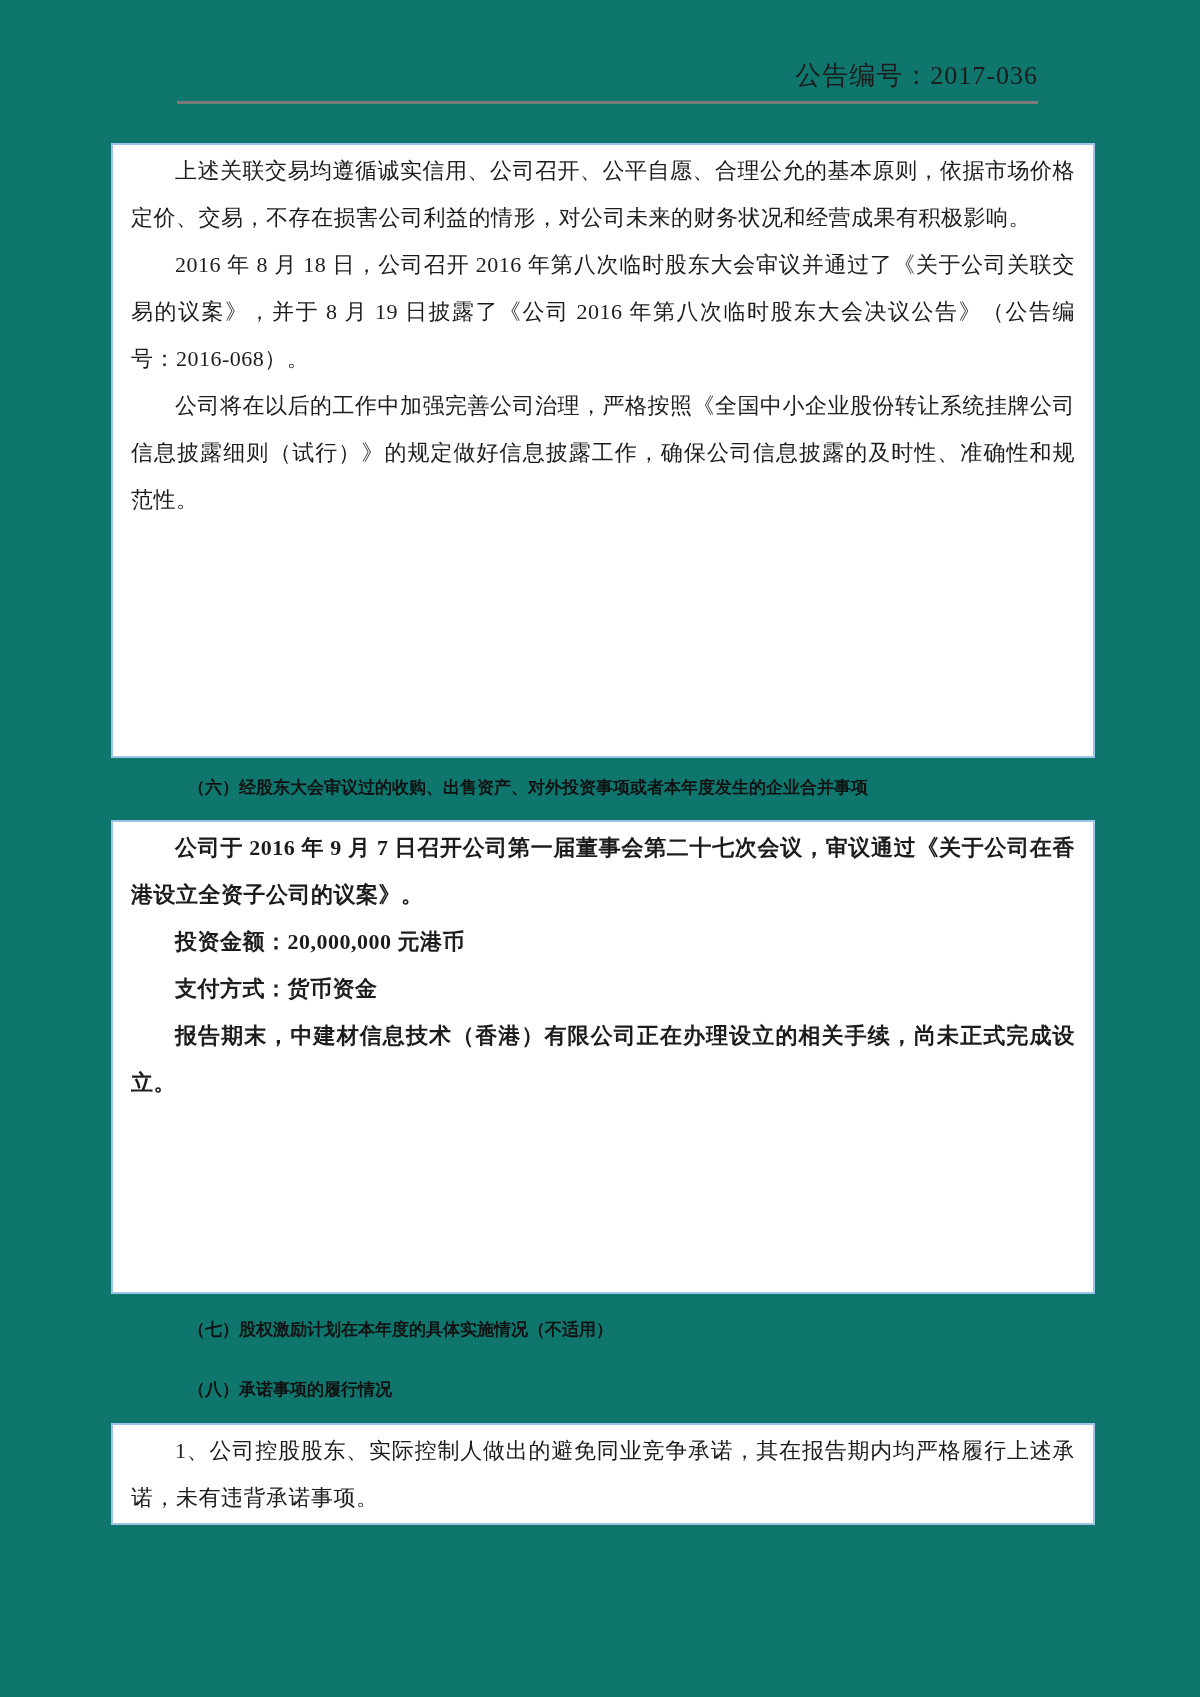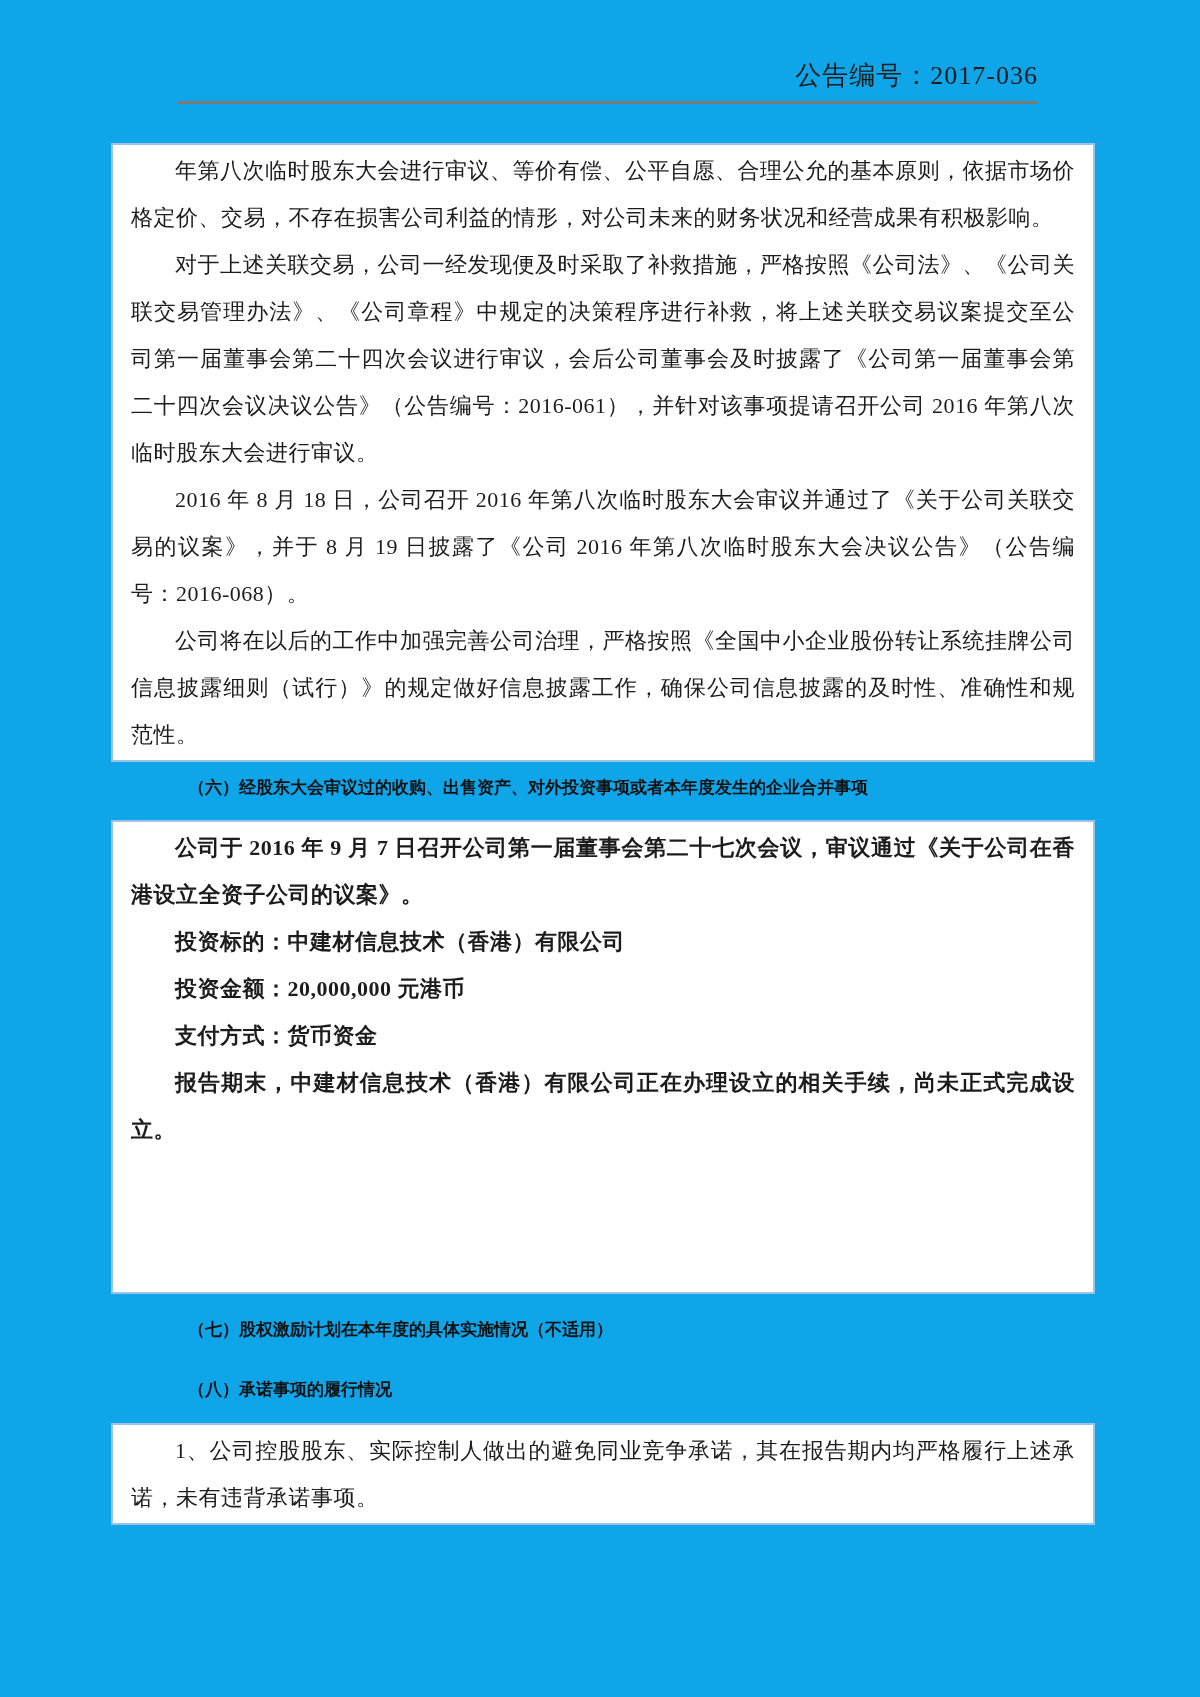--- a/index.html
+++ b/index.html
@@ -4,21 +4,21 @@
 <style>
   html, body {
     margin: 0;
     padding: 0;
     background: #ffffff;
   }
   .page {
     position: relative;
     width: 1200px;
     height: 1697px;
-    background: #0ea5e9;
+    background: #0f766e;
     overflow: hidden;
     font-family: "Liberation Serif", "DejaVu Serif", serif;
     color: #1c1c1c;
   }
   .announce-no {
     position: absolute;
     top: 58px;
     right: 162px;
     font-size: 26px;
     letter-spacing: 1px;
@@ -69,31 +69,29 @@
 </head>
 <body>
 
 <div class="page">
 
   <span class="announce-no">公告编号：2017-036</span>
 
   <div class="header-rule"></div>
 
   <div class="textbox box1">
-    <p>年第八次临时股东大会进行审议、等价有偿、公平自愿、合理公允的基本原则，依据市场价格定价、交易，不存在损害公司利益的情形，对公司未来的财务状况和经营成果有积极影响。</p>
-    <p>对于上述关联交易，公司一经发现便及时采取了补救措施，严格按照《公司法》、《公司关联交易管理办法》、《公司章程》中规定的决策程序进行补救，将上述关联交易议案提交至公司第一届董事会第二十四次会议进行审议，会后公司董事会及时披露了《公司第一届董事会第二十四次会议决议公告》（公告编号：2016-061），并针对该事项提请召开公司 2016 年第八次临时股东大会进行审议。</p>
+    <p>上述关联交易均遵循诚实信用、公司召开、公平自愿、合理公允的基本原则，依据市场价格定价、交易，不存在损害公司利益的情形，对公司未来的财务状况和经营成果有积极影响。</p>
     <p>2016 年 8 月 18 日，公司召开 2016 年第八次临时股东大会审议并通过了《关于公司关联交易的议案》，并于 8 月 19 日披露了《公司 2016 年第八次临时股东大会决议公告》（公告编号：2016-068）。</p>
     <p>公司将在以后的工作中加强完善公司治理，严格按照《全国中小企业股份转让系统挂牌公司信息披露细则（试行）》的规定做好信息披露工作，确保公司信息披露的及时性、准确性和规范性。</p>
   </div>
 
   <h3 class="section-heading hd6">（六）经股东大会审议过的收购、出售资产、对外投资事项或者本年度发生的企业合并事项</h3>
 
   <div class="textbox box2">
     <p>公司于 2016 年 9 月 7 日召开公司第一届董事会第二十七次会议，审议通过《关于公司在香港设立全资子公司的议案》。</p>
-    <p>投资标的：中建材信息技术（香港）有限公司</p>
     <p>投资金额：20,000,000 元港币</p>
     <p>支付方式：货币资金</p>
     <p>报告期末，中建材信息技术（香港）有限公司正在办理设立的相关手续，尚未正式完成设立。</p>
   </div>
 
   <h3 class="section-heading hd8">（八）承诺事项的履行情况</h3>
 
   <h3 class="section-heading hd7">（七）股权激励计划在本年度的具体实施情况（不适用）</h3>
 
   <div class="textbox box3">

